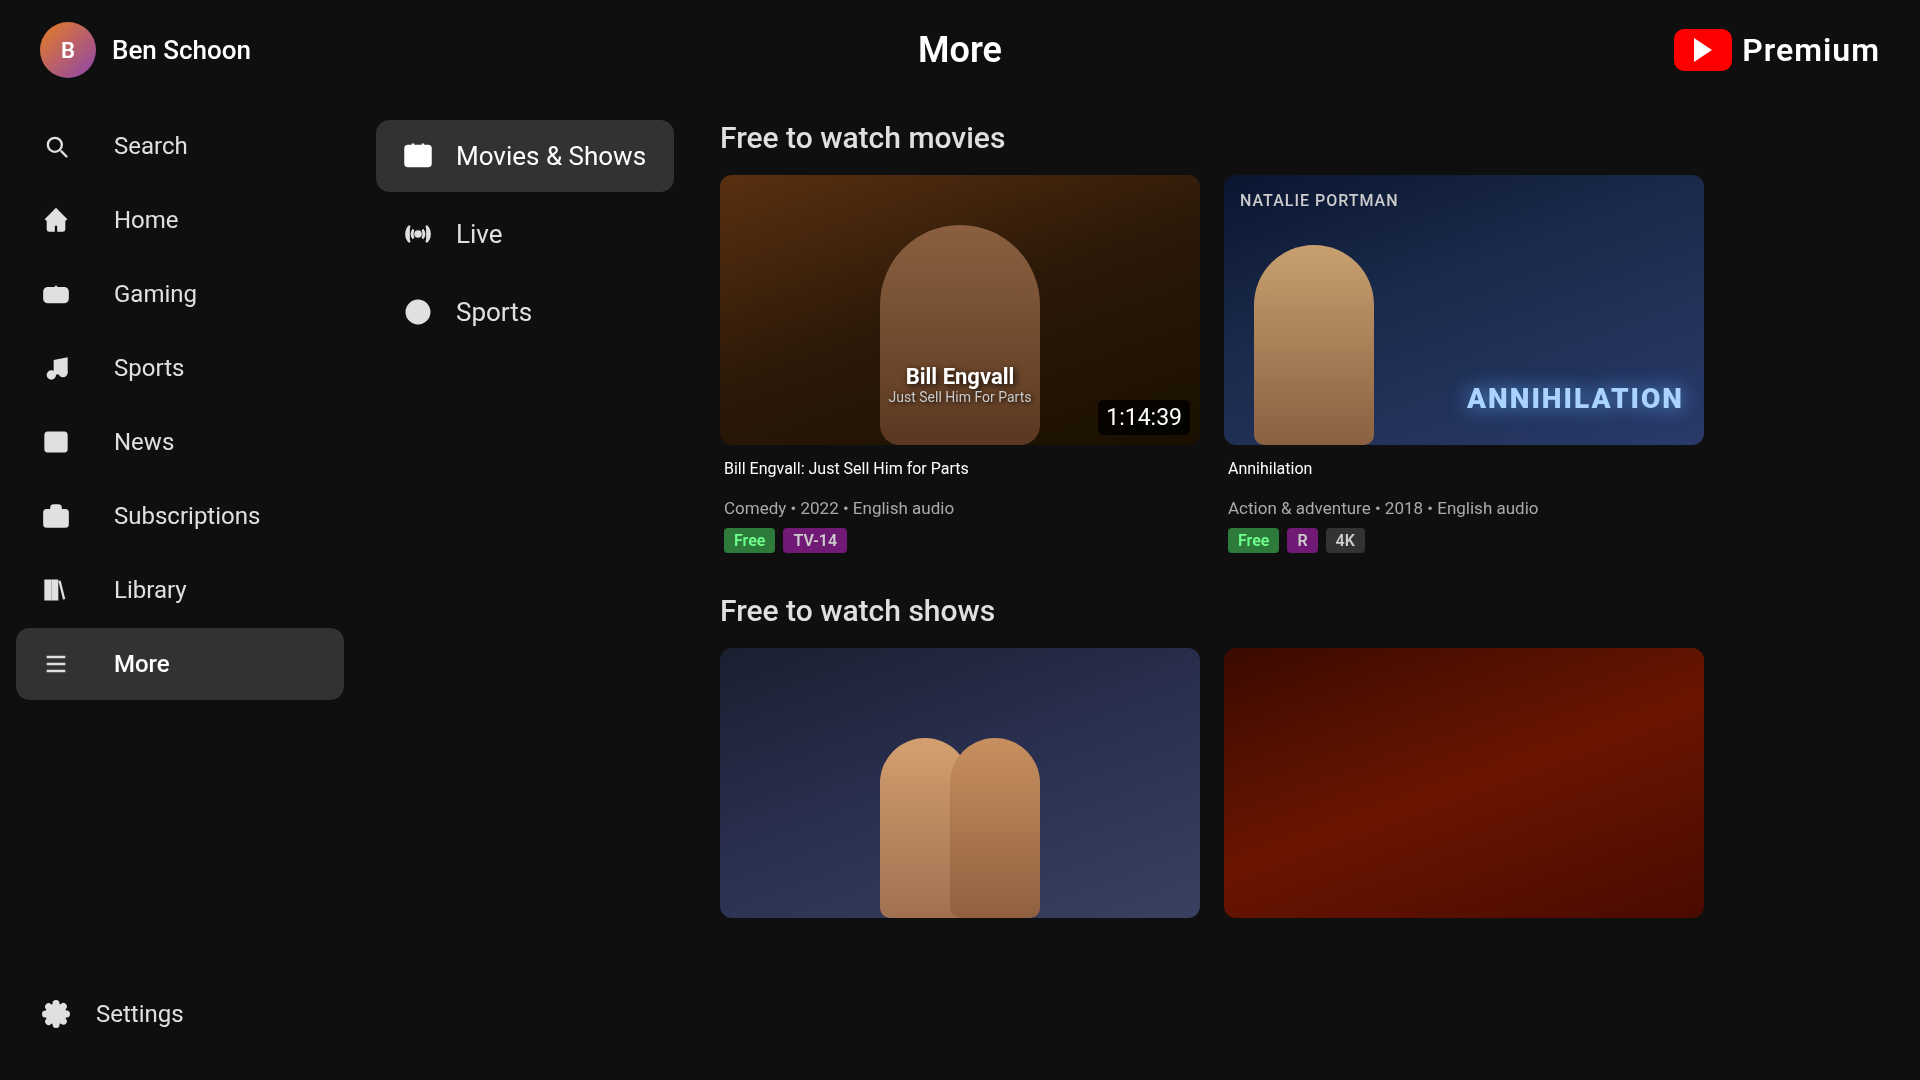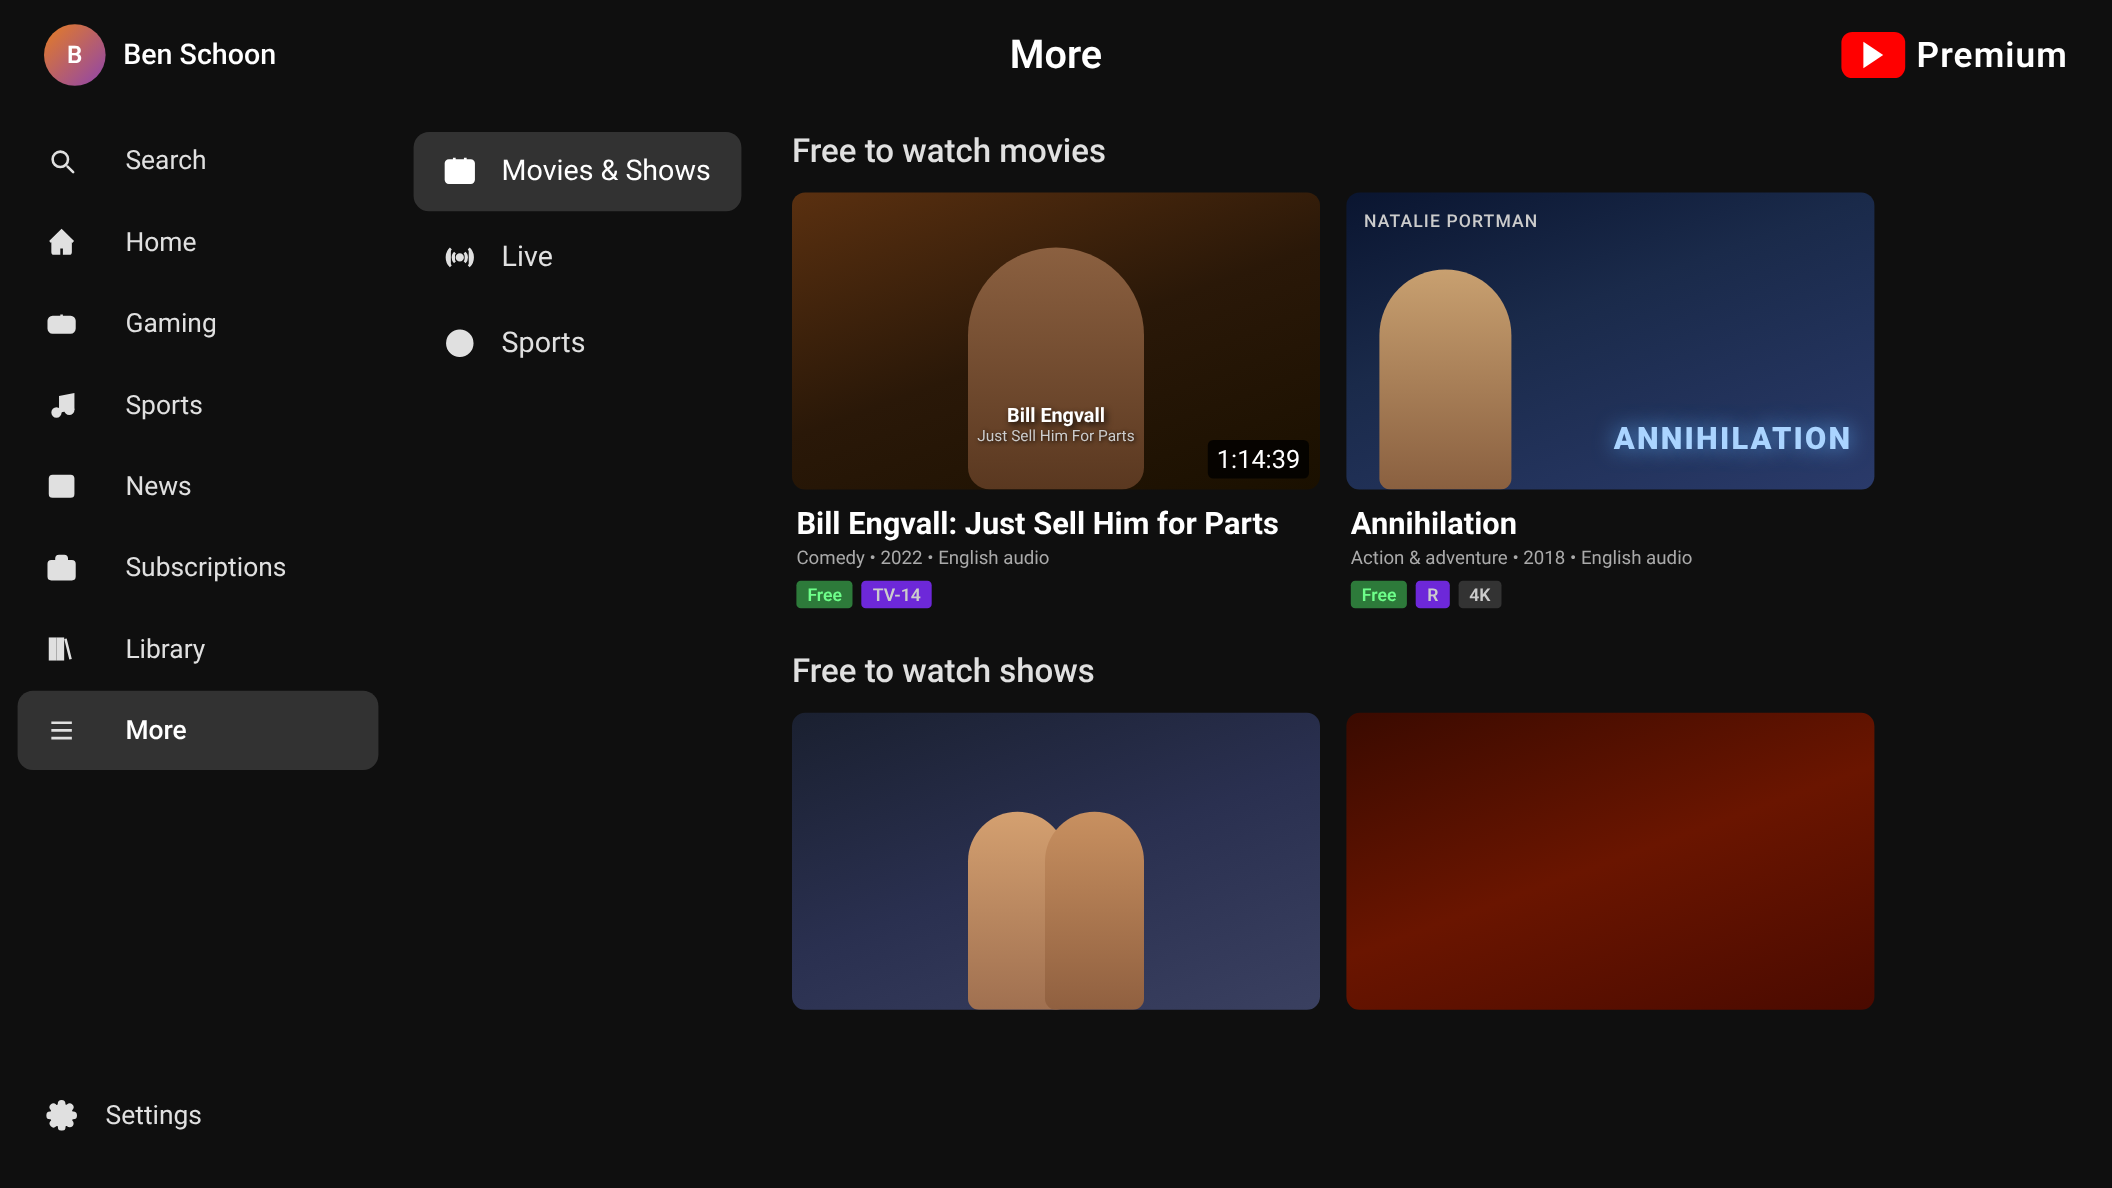--- a/index.html
+++ b/index.html
@@ -242,21 +242,21 @@
       transform: translateX(-50%);
     }
     .thumb-title-overlay {
       position: absolute;
       bottom: 40px;
       left: 0;
       right: 0;
       text-align: center;
     }
     .thumb-name {
-      font-size: 18px;
+      font-size: 22px;
       font-weight: 700;
       color: #fff;
       text-shadow: 2px 2px 6px rgba(0,0,0,0.9);
     }
     .thumb-subtitle {
       font-size: 14px;
       color: #ccc;
       text-shadow: 1px 1px 4px rgba(0,0,0,0.9);
     }
     
@@ -285,24 +285,24 @@
       bottom: 0;
       width: 120px;
       height: 200px;
       background: linear-gradient(180deg, #c8a070 0%, #8a6040 100%);
       border-radius: 60px 60px 10px 10px;
     }
     .card-info {
       padding: 14px 4px 0;
     }
     .card-title {
-      font-size: 28px;
-      font-weight: 700;
-      color: #fff;
-      margin-bottom: 6px;
+      font-size: 16px;
+      font-weight: 400;
+      color: #fff;
+      margin-bottom: 20px;
       white-space: nowrap;
       overflow: hidden;
       text-overflow: ellipsis;
     }
     .card-meta {
       font-size: 17px;
       color: #aaa;
       margin-bottom: 10px;
     }
     .card-badges {
@@ -314,21 +314,21 @@
       padding: 3px 10px;
       border-radius: 4px;
       font-size: 16px;
       font-weight: 600;
     }
     .badge-free {
       background: #2d7a3a;
       color: #6eff8a;
     }
     .badge-rating {
-      background: #6d28d9;
+      background: #701a75;
       color: #ccc;
     }
     .badge-4k {
       background: #333;
       color: #ccc;
     }
 
     
     .thumb-show1 {
       background: linear-gradient(160deg, #1a2030 0%, #2a3050 50%, #3a4060 100%);

